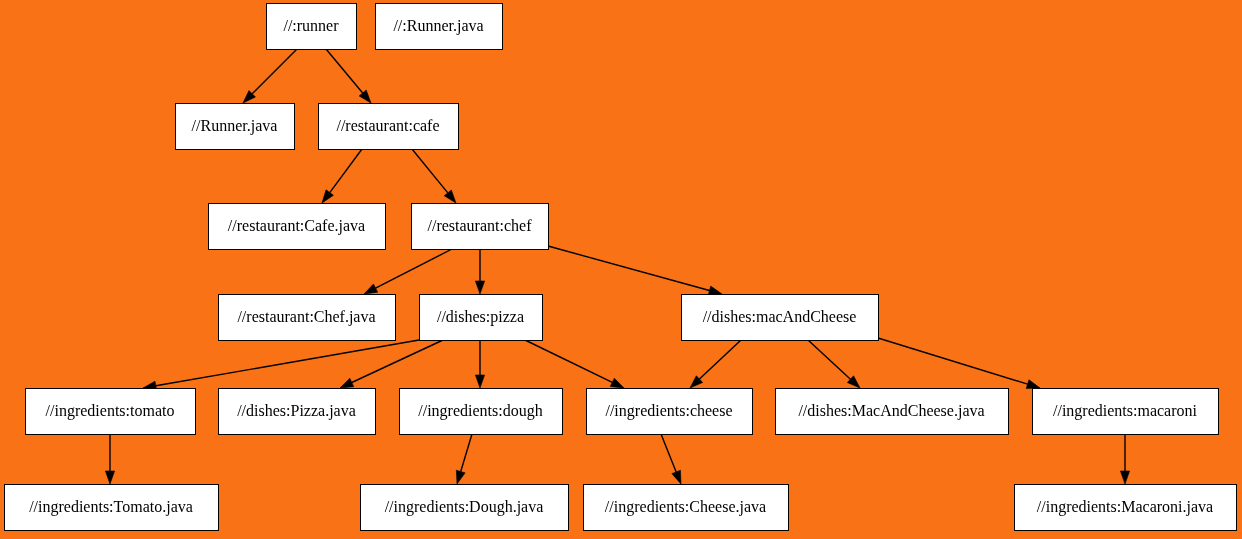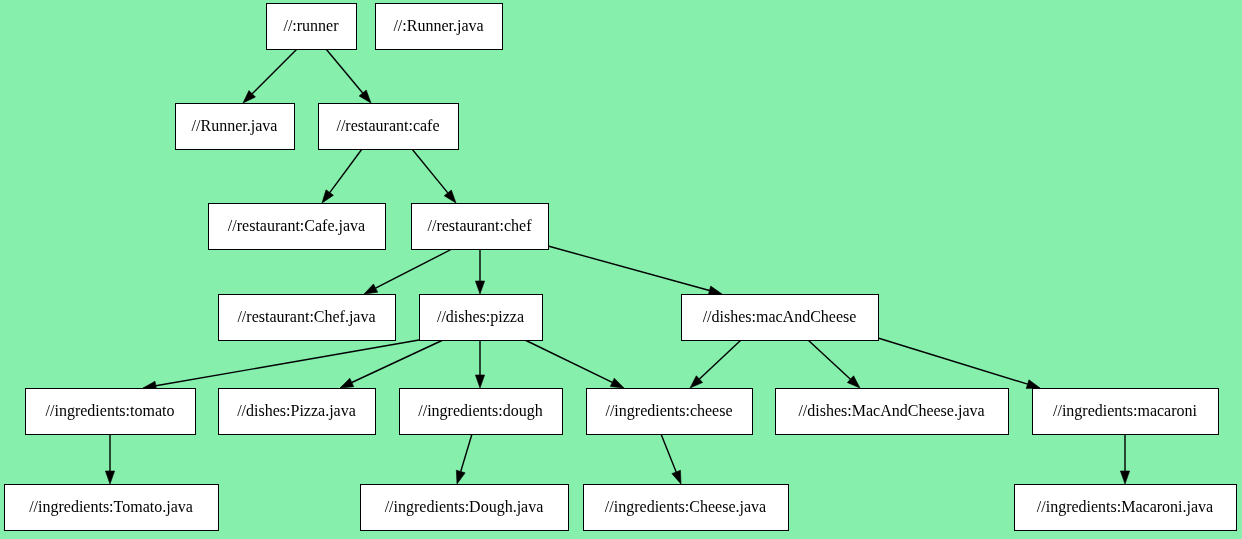--- a/index.html
+++ b/index.html
@@ -4,21 +4,21 @@
 <style>
   html, body {
     margin: 0;
     padding: 0;
     background: #ffffff;
   }
   #graph-root {
     position: relative;
     width: 1242px;
     height: 539px;
-    background: #86efac;
+    background: #f97316;
     overflow: hidden;
     font-family: "Liberation Serif", "DejaVu Serif", serif;
   }
   #graph-svg {
     position: absolute;
     top: 0;
     left: 0;
     width: 1242px;
     height: 539px;
     display: block;

